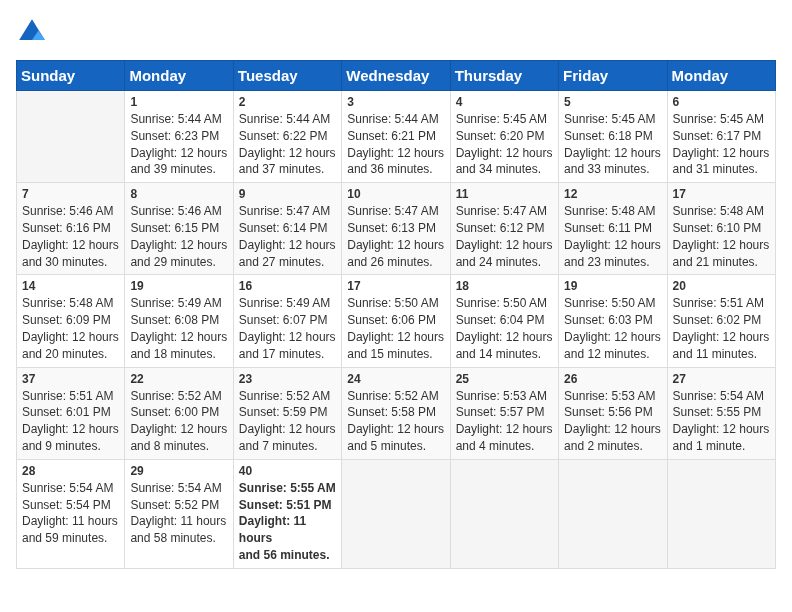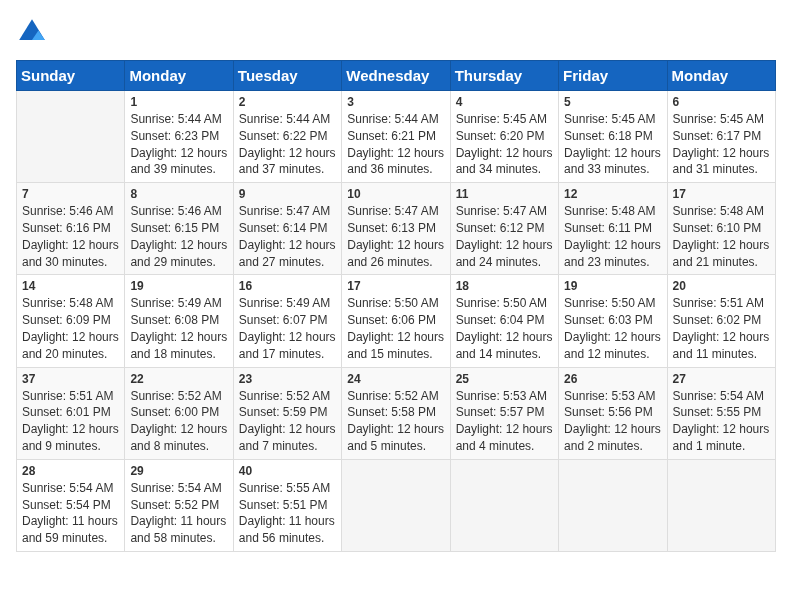--- a/index.html
+++ b/index.html
@@ -327,21 +327,21 @@
         </td>
         <td>
           <span class="day-num">29</span>
           <div class="day-info" style="white-space: pre-line;">Sunrise: 5:54 AM
 Sunset: 5:52 PM
 Daylight: 11 hours
 and 58 minutes.</div>
         </td>
         <td>
           <span class="day-num">40</span>
-          <div class="day-info" style="white-space: pre-line;">Sunrise: 5:55 AM
+          <div class="day-info" style="white-space: pre-line; font-weight: bold;">Sunrise: 5:55 AM
 Sunset: 5:51 PM
 Daylight: 11 hours
 and 56 minutes.</div>
         </td>
         <td class="empty-cell"></td>
         <td class="empty-cell"></td>
         <td class="empty-cell"></td>
         <td class="empty-cell"></td>
       </tr>
     </tbody>

